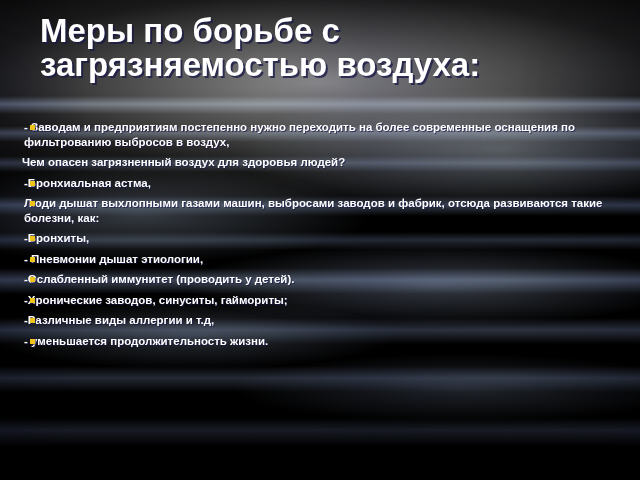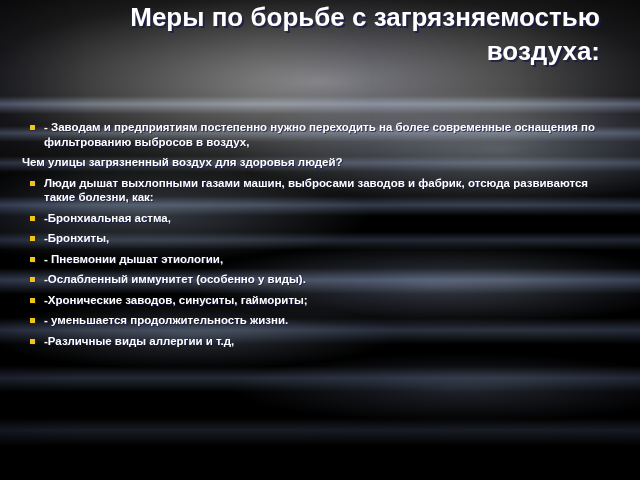--- a/index.html
+++ b/index.html
@@ -100,25 +100,25 @@
       radial-gradient(50% 14% at 22% 215px, rgba(205,226,255,0.26) 0%, rgba(205,226,255,0) 72%),
       radial-gradient(55% 12% at 68% 285px, rgba(200,220,252,0.28) 0%, rgba(200,220,252,0) 72%),
       radial-gradient(45% 10% at 30% 335px, rgba(190,212,248,0.22) 0%, rgba(190,212,248,0) 72%),
       radial-gradient(50% 10% at 72% 388px, rgba(180,202,242,0.18) 0%, rgba(180,202,242,0) 72%);
   }
 
   
   #title {
     position: absolute;
     left: 40px;
-    top: 0;
+    top: 14px;
     width: 560px;
-    text-align: right;
+    text-align: left;
     color: #ffffff;
-    font-size: 26px;
+    font-size: 33px;
     font-weight: bold;
     line-height: 34px;
     letter-spacing: 0px;
     text-shadow: 2px 2px 0 rgba(26,26,70,0.78);
     white-space: pre-wrap;
   }
 
   
   #body {
     position: absolute;
@@ -128,21 +128,21 @@
   }
 
   .line {
     position: relative;
     color: #ffffff;
     font-size: 11.5px;
     font-weight: bold;
     line-height: 14.5px;
     text-shadow: 1px 1px 0 rgba(24,24,72,0.70);
     margin: 0 0 6px 0;
-    padding: 0 26px 0 44px;
+    padding: 0 26px 0 24px;
   }
 
   .line.bulleted::before {
     content: "";
     position: absolute;
     left: 30px;
     top: 5px;
     width: 5px;
     height: 5px;
     background: #f0c419;
@@ -160,24 +160,24 @@
 <div id="slide">
 
   <div class="streaks a"></div>
   <div class="streaks c"></div>
   <div class="streaks b"></div>
 
   <div id="title">Меры по борьбе с загрязняемостью воздуха:</div>
 
   <div id="body">
       <div class="line bulleted">- Заводам и предприятиям постепенно нужно переходить на более современные оснащения по фильтрованию выбросов в воздух,</div>
-      <div class="line plain">Чем улицы загрязненный воздух для здоровья людей?</div>
+      <div class="line plain">Чем опасен загрязненный воздух для здоровья людей?</div>
+      <div class="line bulleted">-Бронхиальная астма,</div>
       <div class="line bulleted">Люди дышат выхлопными газами машин, выбросами заводов и фабрик, отсюда развиваются такие болезни, как:</div>
-      <div class="line bulleted">-Бронхиальная астма,</div>
       <div class="line bulleted">-Бронхиты,</div>
       <div class="line bulleted">- Пневмонии дышат этиологии,</div>
-      <div class="line bulleted">-Ослабленный иммунитет (особенно у виды).</div>
+      <div class="line bulleted">-Ослабленный иммунитет (проводить у детей).</div>
       <div class="line bulleted">-Хронические заводов, синуситы, гаймориты;</div>
+      <div class="line bulleted">-Различные виды аллергии и т.д,</div>
       <div class="line bulleted">- уменьшается продолжительность жизни.</div>
-      <div class="line bulleted">-Различные виды аллергии и т.д,</div>
     </div>
 
 </div>
 
 </body></html>

